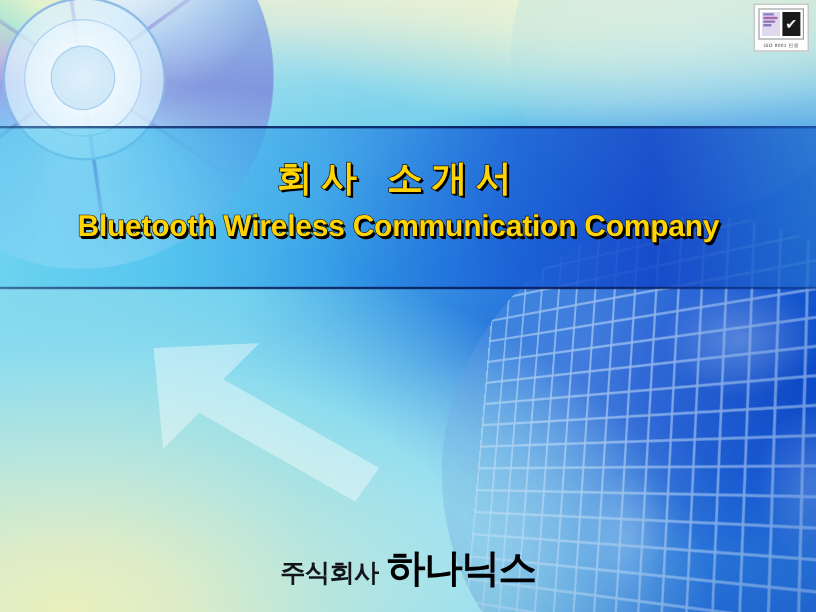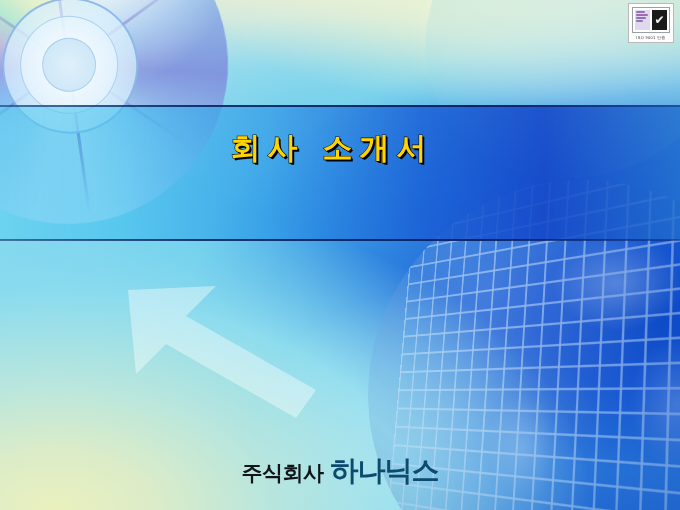--- a/index.html
+++ b/index.html
@@ -205,23 +205,23 @@
     white-space: nowrap;
   }
   .footer-corp {
     font-size: 21px;
     font-weight: bold;
     color: #111418;
     letter-spacing: -0.5px;
     vertical-align: baseline;
   }
   .footer-name {
-    font-size: 28px;
+    font-size: 32px;
     font-weight: bold;
-    color: #0c4a6e;
+    color: #000000;
     letter-spacing: -1px;
     margin-left: 7px;
     vertical-align: baseline;
   }
 
   
   .badge {
     position: absolute; right: 6px; top: 3px;
     width: 46px; height: 40px;
     background: #fdfdfd;
@@ -302,20 +302,21 @@
       <polygon points="8,8 96,4 66,34 196,108 176,136 46,62 16,92" fill="rgba(255,255,255,0.72)"></polygon>
     </svg>
   </div>
 
   <div class="banner"></div>
   <div class="banner-top"></div>
   <div class="banner-bot"></div>
 
   <div class="titles">
     <h1 class="title-ko"><span>회사</span><span class="gap"></span><span>소개서</span></h1>
+    <h2 class="title-en">Bluetooth Wireless Communication Company</h2>
   </div>
 
   <div class="footer">
     <span class="footer-corp">주식회사</span><span class="footer-name">하나닉스</span>
   </div>
 
   <div class="badge">
     <div class="badge-inner">
       <div class="badge-left">
         <div class="badge-line w1"></div>

